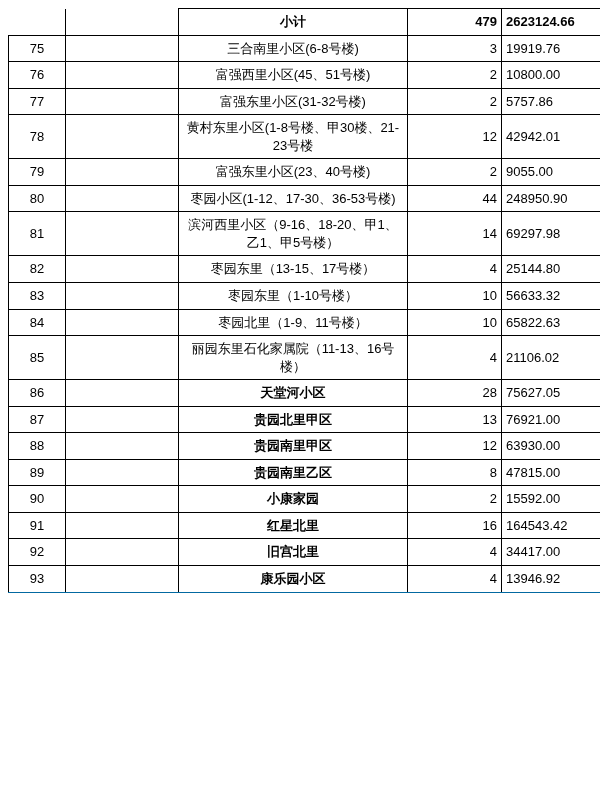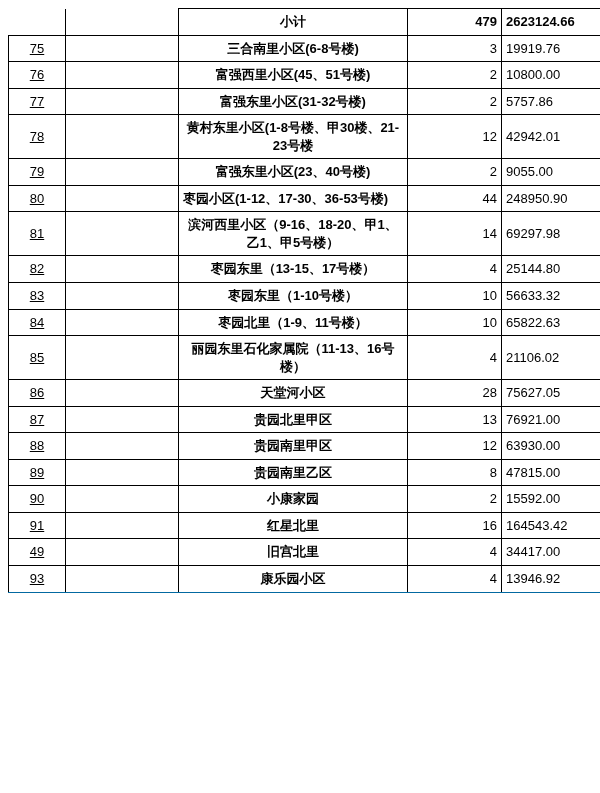--- a/index.html
+++ b/index.html
@@ -38,34 +38,32 @@
   
   col.c-index { width: 57px; }
   col.c-blank { width: 113px; }
   col.c-name  { width: 229px; }
   col.c-count { width: 94px; }
   col.c-amount{ width: 107px; }
 
   td.idx {
     text-align: center;
     font-size: 13.5px;
-    text-decoration: underline;
   }
   td.blank {
     background: #ffffff;
   }
   td.name {
     text-align: center;
     font-size: 13px;
     padding-left: 6px;
     padding-right: 6px;
-    font-weight: bold;
   }
   td.name.left {
-    text-align: left;
+    text-align: center;
   }
   td.count {
     text-align: right;
     font-size: 13.5px;
   }
   td.amount {
     text-align: left;
     padding-right: 10px;
     font-size: 13.5px;
   }
@@ -246,21 +244,21 @@
 
       <tr>
         <td class="idx">91</td>
         <td class="blank"></td>
         <td class="name bold-name">红星北里</td>
         <td class="count">16</td>
         <td class="amount">164543.42</td>
       </tr>
 
       <tr>
-        <td class="idx">49</td>
+        <td class="idx">92</td>
         <td class="blank"></td>
         <td class="name bold-name">旧宫北里</td>
         <td class="count">4</td>
         <td class="amount">34417.00</td>
       </tr>
 
       <tr class="last">
         <td class="idx">93</td>
         <td class="blank"></td>
         <td class="name bold-name">康乐园小区</td>

